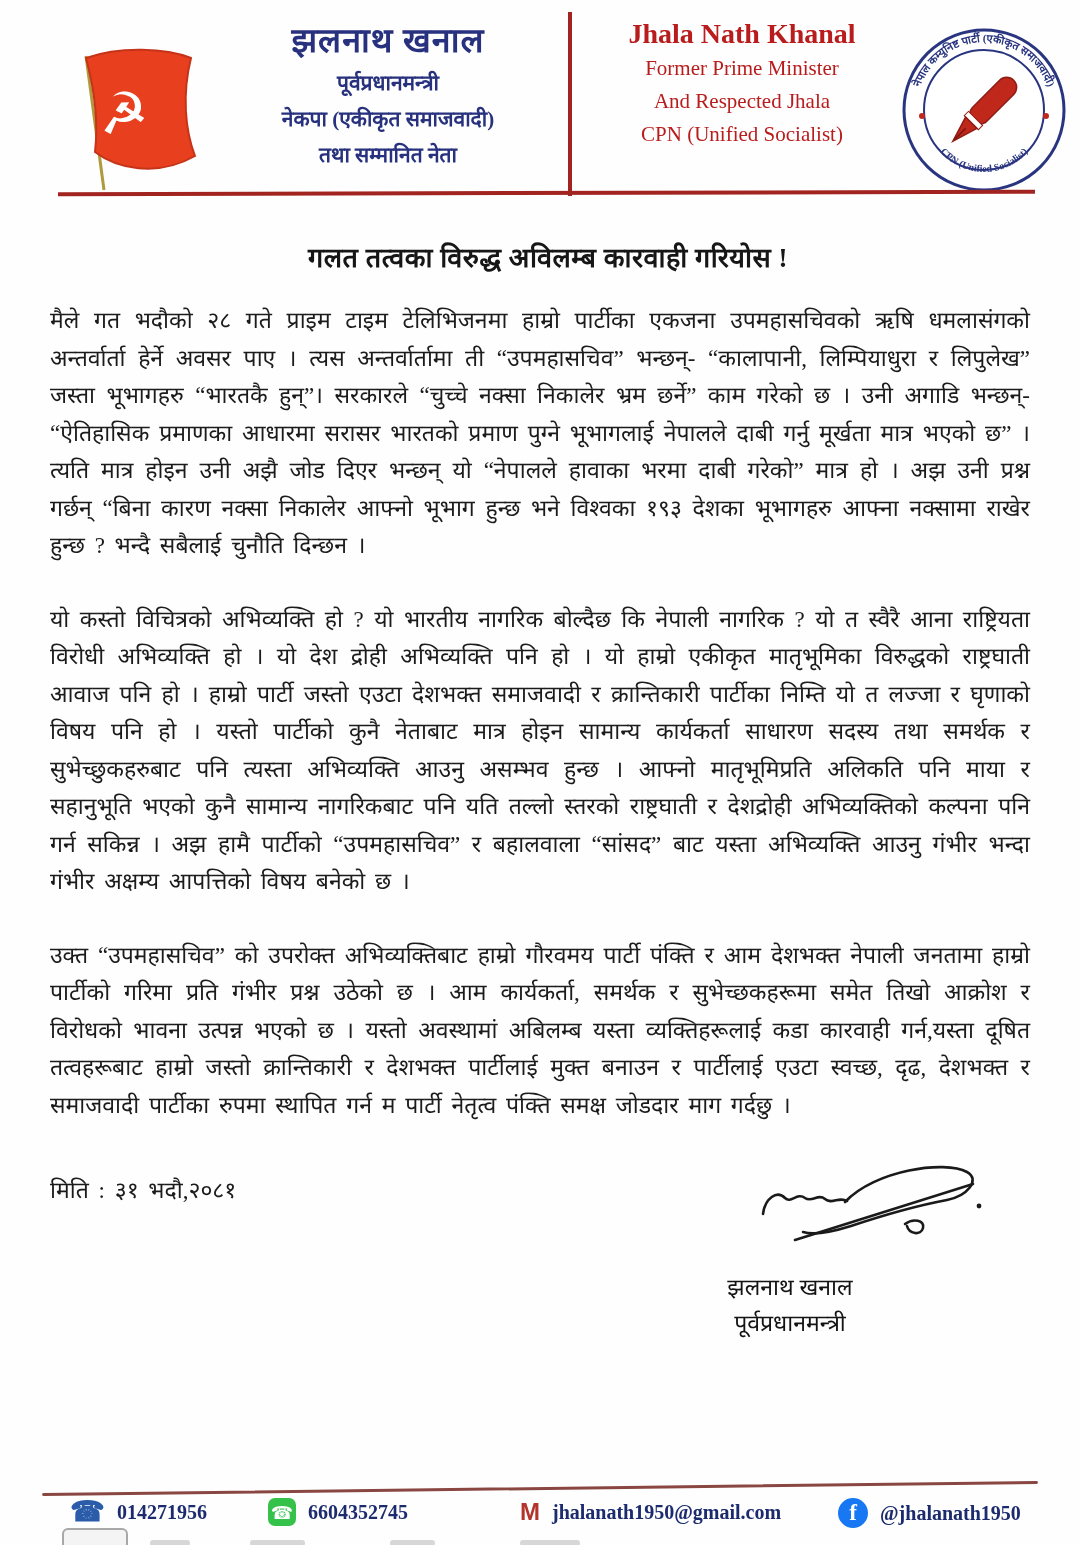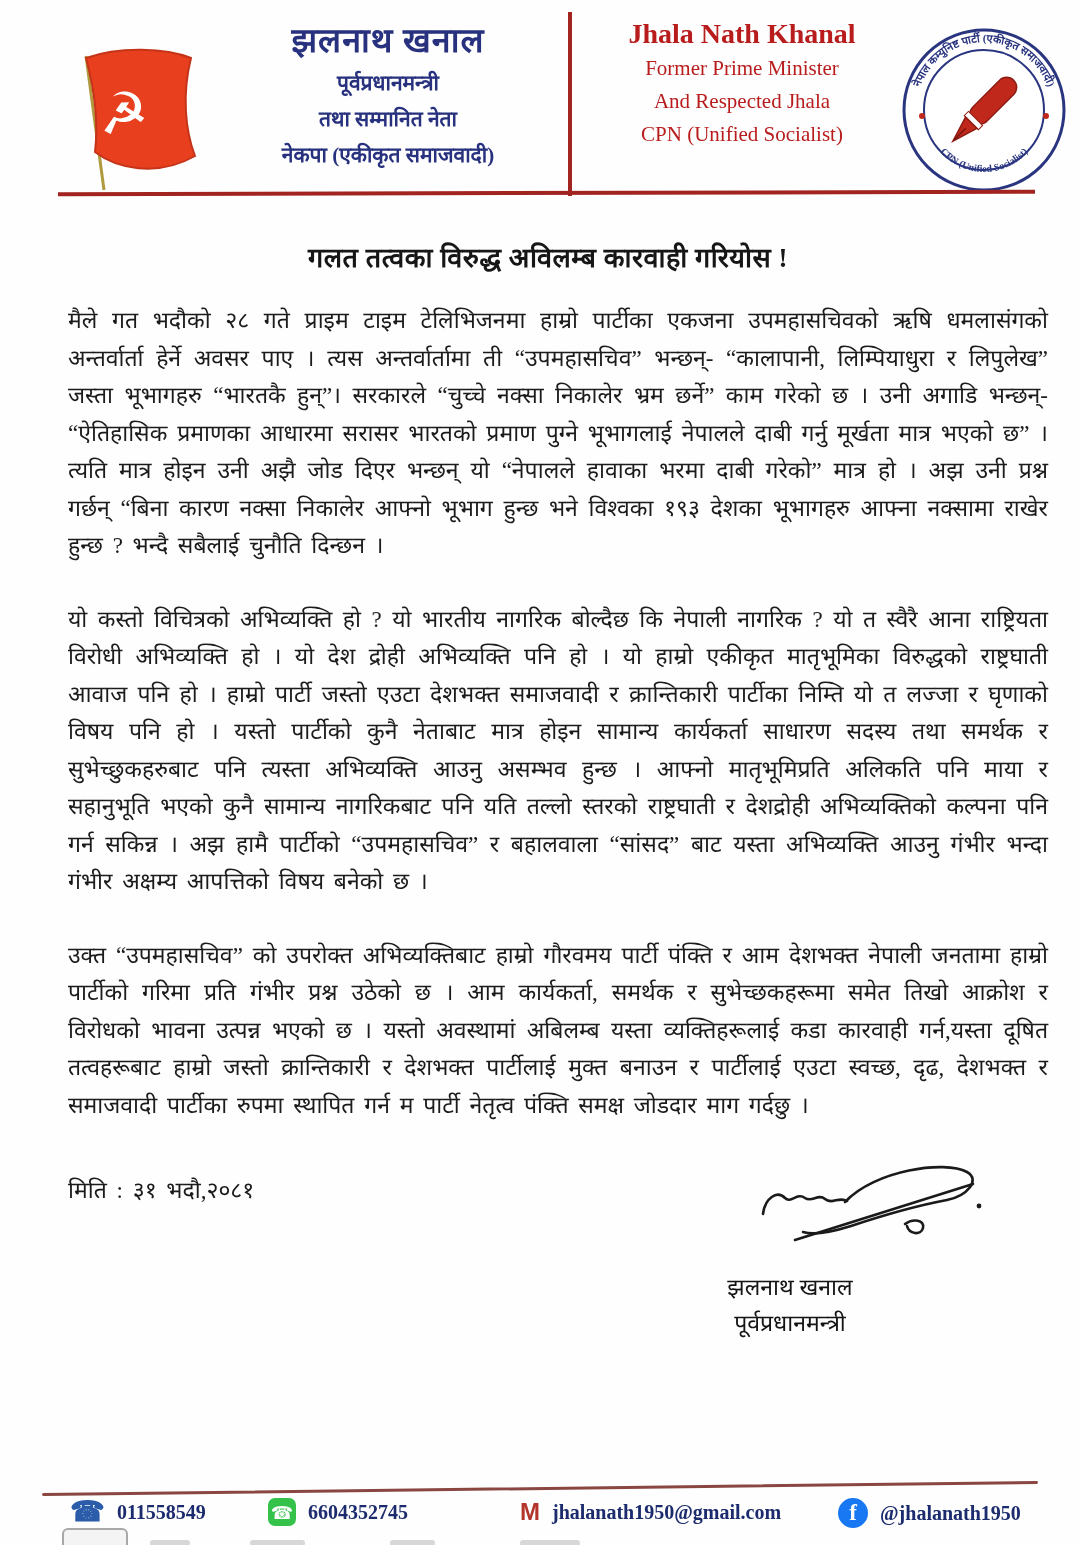--- a/index.html
+++ b/index.html
@@ -19,21 +19,21 @@
   .divider-v { position:absolute; left:568px; top:12px; width:4px; height:184px; background:#a22420; }
   .en-block { position:absolute; left:592px; top:18px; width:300px; text-align:center; color:#b91c1c; }
   .en-name { font-size:28px; font-weight:bold; }
   .en-sub  { font-size:21px; font-weight:normal; margin-top:4px; line-height:29px; }
   .seal-wrap { position:absolute; left:900px; top:26px; width:168px; height:168px; }
   .rule-h { position:absolute; left:58px; top:191px; width:977px; height:4px; background:#a22420; transform:rotate(-0.15deg); }
 
   
   .subject { position:absolute; left:8px; top:238px; width:1080px; text-align:center;
              font-size:27px; font-weight:bold; color:#161616; letter-spacing:0.5px; }
-  .body-col { position:absolute; left:68px; top:302px; width:980px;
+  .body-col { position:absolute; left:50px; top:302px; width:980px;
               font-size:23px; line-height:37.5px; text-align:justify; word-spacing:4px; color:#1b1b1b; }
   .body-col p { margin-bottom:36px; }
   .date-line { font-size:23px; text-align:left;margin-top:48px; }
 
   
   .sig-block { position:absolute; left:555px; top:1162px; width:470px; text-align:center;
                font-size:23px; line-height:36px; color:#141414; }
   .sig-draw { width:240px; height:95px; margin:0 0 2px 170px; }
 
   
@@ -64,22 +64,22 @@
     <svg width="150" height="155" viewBox="0 0 150 155">
       <path d="M28,14 L46,148" stroke="#b09a3e" stroke-width="3" fill="none"></path>
       <path d="M28,16 C62,4 108,6 133,16 C124,52 127,88 137,114 C98,136 58,126 37,110 C41,76 36,46 28,16 Z" fill="#e8401f" stroke="#c53318" stroke-width="2"></path>
       <text x="40" y="90" font-size="56" fill="#ffffff" font-family="DejaVu Sans, sans-serif" transform="rotate(-6 70 70)">☭</text>
     </svg>
   </div>
 
   <div class="np-block">
     <div class="np-name">झलनाथ खनाल</div>
     <div class="np-sub">पूर्वप्रधानमन्त्री</div>
+    <div class="np-sub">नेकपा (एकीकृत समाजवादी)</div>
     <div class="np-sub">तथा सम्मानित नेता</div>
-    <div class="np-sub">नेकपा (एकीकृत समाजवादी)</div>
   </div>
 
   <div class="divider-v"></div>
 
   <div class="en-block">
     <div class="en-name">Jhala Nath Khanal</div>
     <div class="en-sub">Former Prime Minister</div>
     <div class="en-sub">And Respected Jhala</div>
     <div class="en-sub">CPN (Unified Socialist)</div>
   </div>
@@ -131,21 +131,21 @@
       </g>
     </svg>
     <div>झलनाथ खनाल</div>
     <div>पूर्वप्रधानमन्त्री</div>
   </div>
 
   <div class="footer-rule"></div>
 
   <div class="contact c-phone">
     <span class="icon-phone">☎</span>
-    <span>011558549</span>
+    <span>014271956</span>
   </div>
 
   <div class="contact c-whats">
     <span class="icon-whats">☎</span>
     <span>6604352745</span>
   </div>
 
   <div class="contact c-mail">
     <span class="icon-gmail">M</span>
     <span>jhalanath1950@gmail.com</span>

